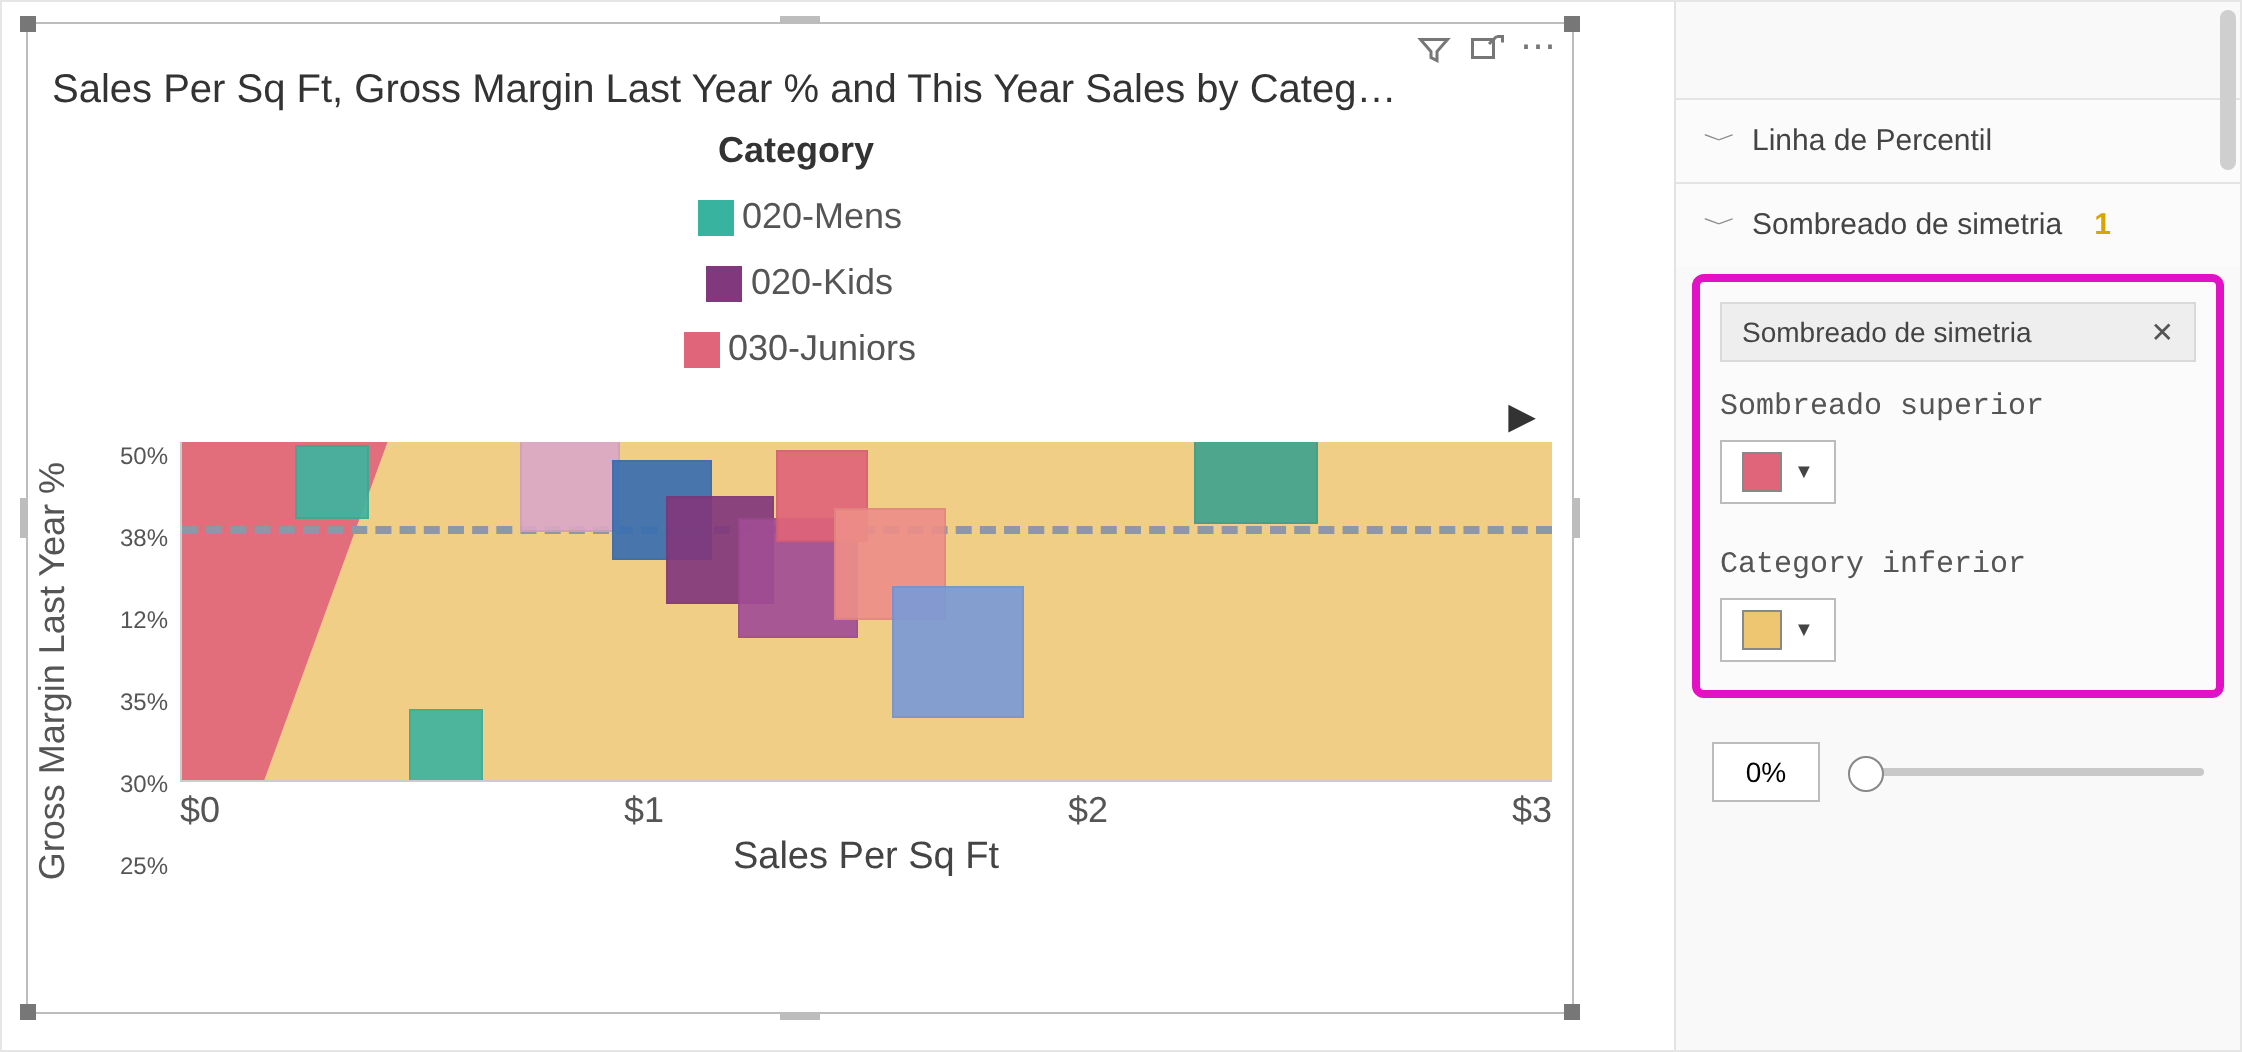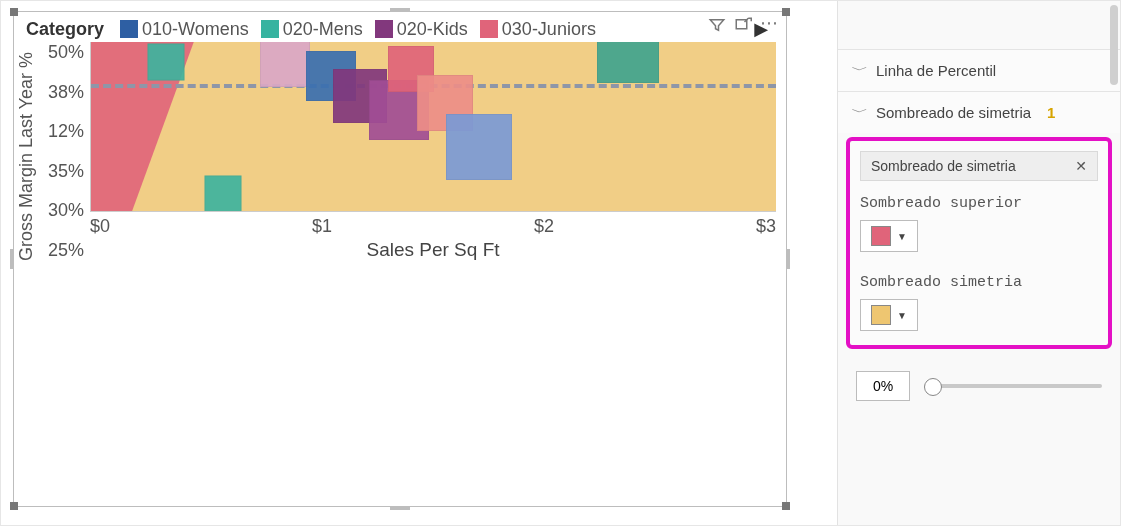--- a/index.html
+++ b/index.html
@@ -55,20 +55,21 @@
     white-space: nowrap;
     overflow: hidden;
   }
   .legend {
     display:flex;
     align-items:center;
     gap: 12px;
     padding: 6px 12px 2px 12px;
     font-size: 18px;
     color:#555;
+    flex-direction:column;
   }
   .legend b { color:#333; font-weight:600; margin-right:4px;}
   .swatch { width:18px; height:18px; display:inline-block; margin-right:4px; vertical-align:-3px;}
   .legend-item { display:flex; align-items:center; }
   .legend-next { margin-left:auto; font-size:18px; color:#333; padding-right:6px;}
 
   .plot-row { display:flex; padding: 0 10px 0 0; }
   .ylabel {
     writing-mode: vertical-rl;
     transform: rotate(180deg);
@@ -76,21 +77,21 @@
     font-size:18px;
     color:#555;
     padding: 0 2px;
     width: 24px;
     margin-top: 10px;
   }
   .yticks {
     display:flex;
     flex-direction:column;
     justify-content:space-between;
-    font-size:18px;
+    font-size:12px;
     color:#555;
     text-align:right;
     width: 48px;
     padding: 0 6px 0 0;
     box-sizing:border-box;
   }
   .plot {
     position:relative;
     flex:1;
     height: 320px;
@@ -208,27 +209,24 @@
         </span>
         <span>
           <svg viewBox="0 0 24 24" fill="none" stroke="#777" stroke-width="2">
               <rect x="3" y="5" width="14" height="12"></rect>
               <path d="M19 3l4 0 0 4M19 3l-5 5"></path>
             </svg>
         </span>
         <span class="dots">⋯</span>
       </div>
 
+      <div class="title">Sales Per Sq Ft, Gross Margin Last Year % and This Year Sales by Categ…</div>
 
       <div class="legend">
         <b>Category</b>
-        <span class="legend-item">
-            <span class="swatch" style="background:#2e5fa3"></span>
-            <span>010-Womens</span>
-          </span>
         <span class="legend-item">
             <span class="swatch" style="background:#37b3a0"></span>
             <span>020-Mens</span>
           </span>
         <span class="legend-item">
             <span class="swatch" style="background:#82387d"></span>
             <span>020-Kids</span>
           </span>
         <span class="legend-item">
             <span class="swatch" style="background:#e0647a"></span>
@@ -295,21 +293,21 @@
         <span>Sombreado de simetria</span>
         <span class="x">✕</span>
       </div>
 
       <div class="fld-label">Sombreado superior</div>
       <div class="color-dd">
         <span class="sw" id="sw-upper" style="background: rgb(224, 100, 122);"></span>
         <span class="car">▼</span>
       </div>
 
-      <div class="fld-label" style="margin-top:22px">Sombreado simetria</div>
+      <div class="fld-label" style="margin-top:22px">Category inferior</div>
       <div class="color-dd">
         <span class="sw" id="sw-lower" style="background: rgb(238, 198, 113);"></span>
         <span class="car">▼</span>
       </div>
     </div>
 
     <div class="trans-row">
       <div class="trans-ctrl">
         <input type="text" value="0%" style="">
         <div class="slider">

